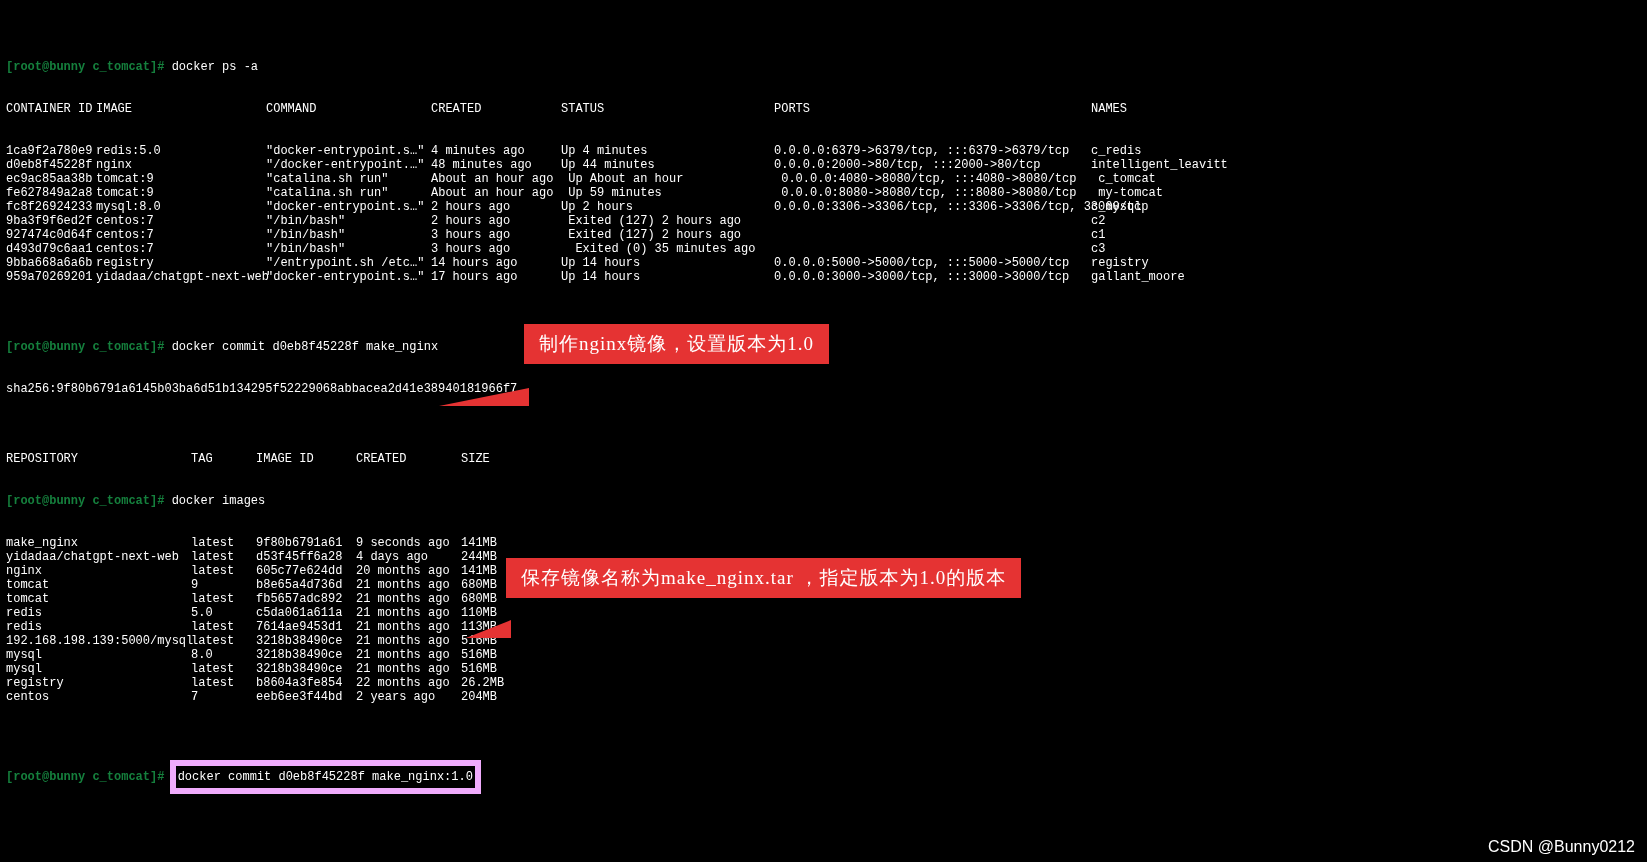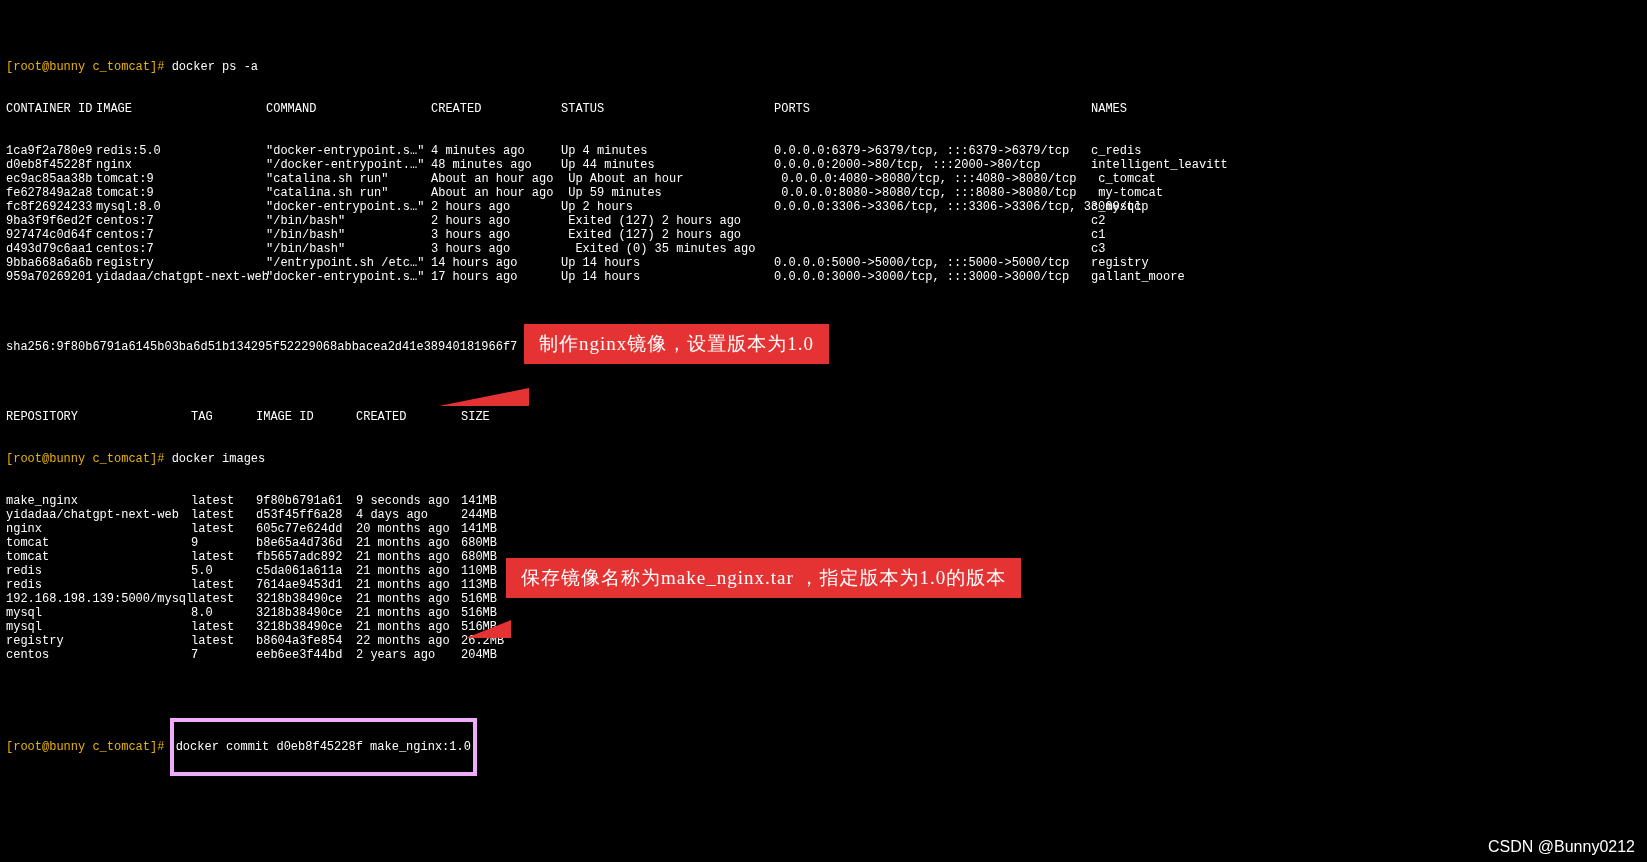--- a/index.html
+++ b/index.html
@@ -9,22 +9,22 @@
     font-family: "Consolas", "Courier New", monospace;
     font-size: 12px;
     line-height: 14px;
     width: 1647px;
     height: 862px;
     overflow: hidden;
     position: relative;
   }
   .term { position: relative; padding: 4px 6px; white-space: pre; }
   .row { white-space: pre; }
-  .prompt   { color: #eab308; }
-  .hl-box   { border: 4px solid #f0abfc; display: inline-block; padding: 18px 2px; margin-left:-2px; }
+  .prompt   { color: #15803d; font-weight: bold; }
+  .hl-box   { border: 6px solid #f0abfc; display: inline-block; padding: 4px 2px; margin-left:-2px; }
   .callout {
     position: absolute;
     background: #e53333;
     color: #fff;
     border: 1px solid #e53333;
     padding: 8px 14px;
     font-family: "SimSun","Songti SC",serif;
     font-size: 19px;
     line-height: 22px;
     letter-spacing: 1px;
@@ -64,20 +64,21 @@
 <body>
 
 <div class="term">
 
   
   <div class="row"><span class="prompt">[root@bunny c_tomcat]# </span><span>docker ps -a</span></div>
   <div class="row"><span class="col-ci">CONTAINER ID</span><span class="col-img">IMAGE</span><span class="col-cmd">COMMAND</span><span class="col-cre">CREATED</span><span class="col-sta">STATUS</span><span class="col-por">PORTS</span><span>NAMES</span></div>
   <div id="ps-rows"><div class="row"><span class="col-ci">1ca9f2a780e9</span><span class="col-img">redis:5.0</span><span class="col-cmd">"docker-entrypoint.s…"</span><span class="col-cre">4 minutes ago</span><span class="col-sta">Up 4 minutes</span><span class="col-por">0.0.0.0:6379-&gt;6379/tcp, :::6379-&gt;6379/tcp</span><span>c_redis</span></div><div class="row"><span class="col-ci">d0eb8f45228f</span><span class="col-img">nginx</span><span class="col-cmd">"/docker-entrypoint.…"</span><span class="col-cre">48 minutes ago</span><span class="col-sta">Up 44 minutes</span><span class="col-por">0.0.0.0:2000-&gt;80/tcp, :::2000-&gt;80/tcp</span><span>intelligent_leavitt</span></div><div class="row"><span class="col-ci">ec9ac85aa38b</span><span class="col-img">tomcat:9</span><span class="col-cmd">"catalina.sh run"</span><span class="col-cre">About an hour ago</span><span class="col-sta"> Up About an hour</span><span class="col-por"> 0.0.0.0:4080-&gt;8080/tcp, :::4080-&gt;8080/tcp</span><span> c_tomcat</span></div><div class="row"><span class="col-ci">fe627849a2a8</span><span class="col-img">tomcat:9</span><span class="col-cmd">"catalina.sh run"</span><span class="col-cre">About an hour ago</span><span class="col-sta"> Up 59 minutes</span><span class="col-por"> 0.0.0.0:8080-&gt;8080/tcp, :::8080-&gt;8080/tcp</span><span> my-tomcat</span></div><div class="row"><span class="col-ci">fc8f26924233</span><span class="col-img">mysql:8.0</span><span class="col-cmd">"docker-entrypoint.s…"</span><span class="col-cre">2 hours ago</span><span class="col-sta">Up 2 hours</span><span class="col-por">0.0.0.0:3306-&gt;3306/tcp, :::3306-&gt;3306/tcp, 33060/tcp</span><span>c_mysql</span></div><div class="row"><span class="col-ci">9ba3f9f6ed2f</span><span class="col-img">centos:7</span><span class="col-cmd">"/bin/bash"</span><span class="col-cre">2 hours ago</span><span class="col-sta"> Exited (127) 2 hours ago</span><span class="col-por"></span><span>c2</span></div><div class="row"><span class="col-ci">927474c0d64f</span><span class="col-img">centos:7</span><span class="col-cmd">"/bin/bash"</span><span class="col-cre">3 hours ago</span><span class="col-sta"> Exited (127) 2 hours ago</span><span class="col-por"></span><span>c1</span></div><div class="row"><span class="col-ci">d493d79c6aa1</span><span class="col-img">centos:7</span><span class="col-cmd">"/bin/bash"</span><span class="col-cre">3 hours ago</span><span class="col-sta">  Exited (0) 35 minutes ago</span><span class="col-por"></span><span>c3</span></div><div class="row"><span class="col-ci">9bba668a6a6b</span><span class="col-img">registry</span><span class="col-cmd">"/entrypoint.sh /etc…"</span><span class="col-cre">14 hours ago</span><span class="col-sta">Up 14 hours</span><span class="col-por">0.0.0.0:5000-&gt;5000/tcp, :::5000-&gt;5000/tcp</span><span>registry</span></div><div class="row"><span class="col-ci">959a70269201</span><span class="col-img">yidadaa/chatgpt-next-web</span><span class="col-cmd">"docker-entrypoint.s…"</span><span class="col-cre">17 hours ago</span><span class="col-sta">Up 14 hours</span><span class="col-por">0.0.0.0:3000-&gt;3000/tcp, :::3000-&gt;3000/tcp</span><span>gallant_moore</span></div></div>
 
   
+  <div class="row"><span class="prompt">[root@bunny c_tomcat]# </span><span>docker commit d0eb8f45228f make_nginx</span></div>
   <div class="row">sha256:9f80b6791a6145b03ba6d51b134295f52229068abbacea2d41e38940181966f7</div>
 
   
   <div class="row"><span class="col-repo">REPOSITORY</span><span class="col-tag">TAG</span><span class="col-iid">IMAGE ID</span><span class="col-icre">CREATED</span><span>SIZE</span></div>
   <div class="row"><span class="prompt">[root@bunny c_tomcat]# </span><span>docker images</span></div>
   <div id="images1"><div class="row"><span class="col-repo">make_nginx</span><span class="col-tag">latest</span><span class="col-iid">9f80b6791a61</span><span class="col-icre">9 seconds ago</span><span>141MB</span></div><div class="row"><span class="col-repo">yidadaa/chatgpt-next-web</span><span class="col-tag">latest</span><span class="col-iid">d53f45ff6a28</span><span class="col-icre">4 days ago</span><span>244MB</span></div><div class="row"><span class="col-repo">nginx</span><span class="col-tag">latest</span><span class="col-iid">605c77e624dd</span><span class="col-icre">20 months ago</span><span>141MB</span></div><div class="row"><span class="col-repo">tomcat</span><span class="col-tag">9</span><span class="col-iid">b8e65a4d736d</span><span class="col-icre">21 months ago</span><span>680MB</span></div><div class="row"><span class="col-repo">tomcat</span><span class="col-tag">latest</span><span class="col-iid">fb5657adc892</span><span class="col-icre">21 months ago</span><span>680MB</span></div><div class="row"><span class="col-repo">redis</span><span class="col-tag">5.0</span><span class="col-iid">c5da061a611a</span><span class="col-icre">21 months ago</span><span>110MB</span></div><div class="row"><span class="col-repo">redis</span><span class="col-tag">latest</span><span class="col-iid">7614ae9453d1</span><span class="col-icre">21 months ago</span><span>113MB</span></div><div class="row"><span class="col-repo">192.168.198.139:5000/mysql</span><span class="col-tag">latest</span><span class="col-iid">3218b38490ce</span><span class="col-icre">21 months ago</span><span>516MB</span></div><div class="row"><span class="col-repo">mysql</span><span class="col-tag">8.0</span><span class="col-iid">3218b38490ce</span><span class="col-icre">21 months ago</span><span>516MB</span></div><div class="row"><span class="col-repo">mysql</span><span class="col-tag">latest</span><span class="col-iid">3218b38490ce</span><span class="col-icre">21 months ago</span><span>516MB</span></div><div class="row"><span class="col-repo">registry</span><span class="col-tag">latest</span><span class="col-iid">b8604a3fe854</span><span class="col-icre">22 months ago</span><span>26.2MB</span></div><div class="row"><span class="col-repo">centos</span><span class="col-tag">7</span><span class="col-iid">eeb6ee3f44bd</span><span class="col-icre">2 years ago</span><span>204MB</span></div></div>
 
   
   <div class="row"><span class="prompt">[root@bunny c_tomcat]# </span><span class="hl-box">docker commit d0eb8f45228f make_nginx:1.0</span></div>
 

